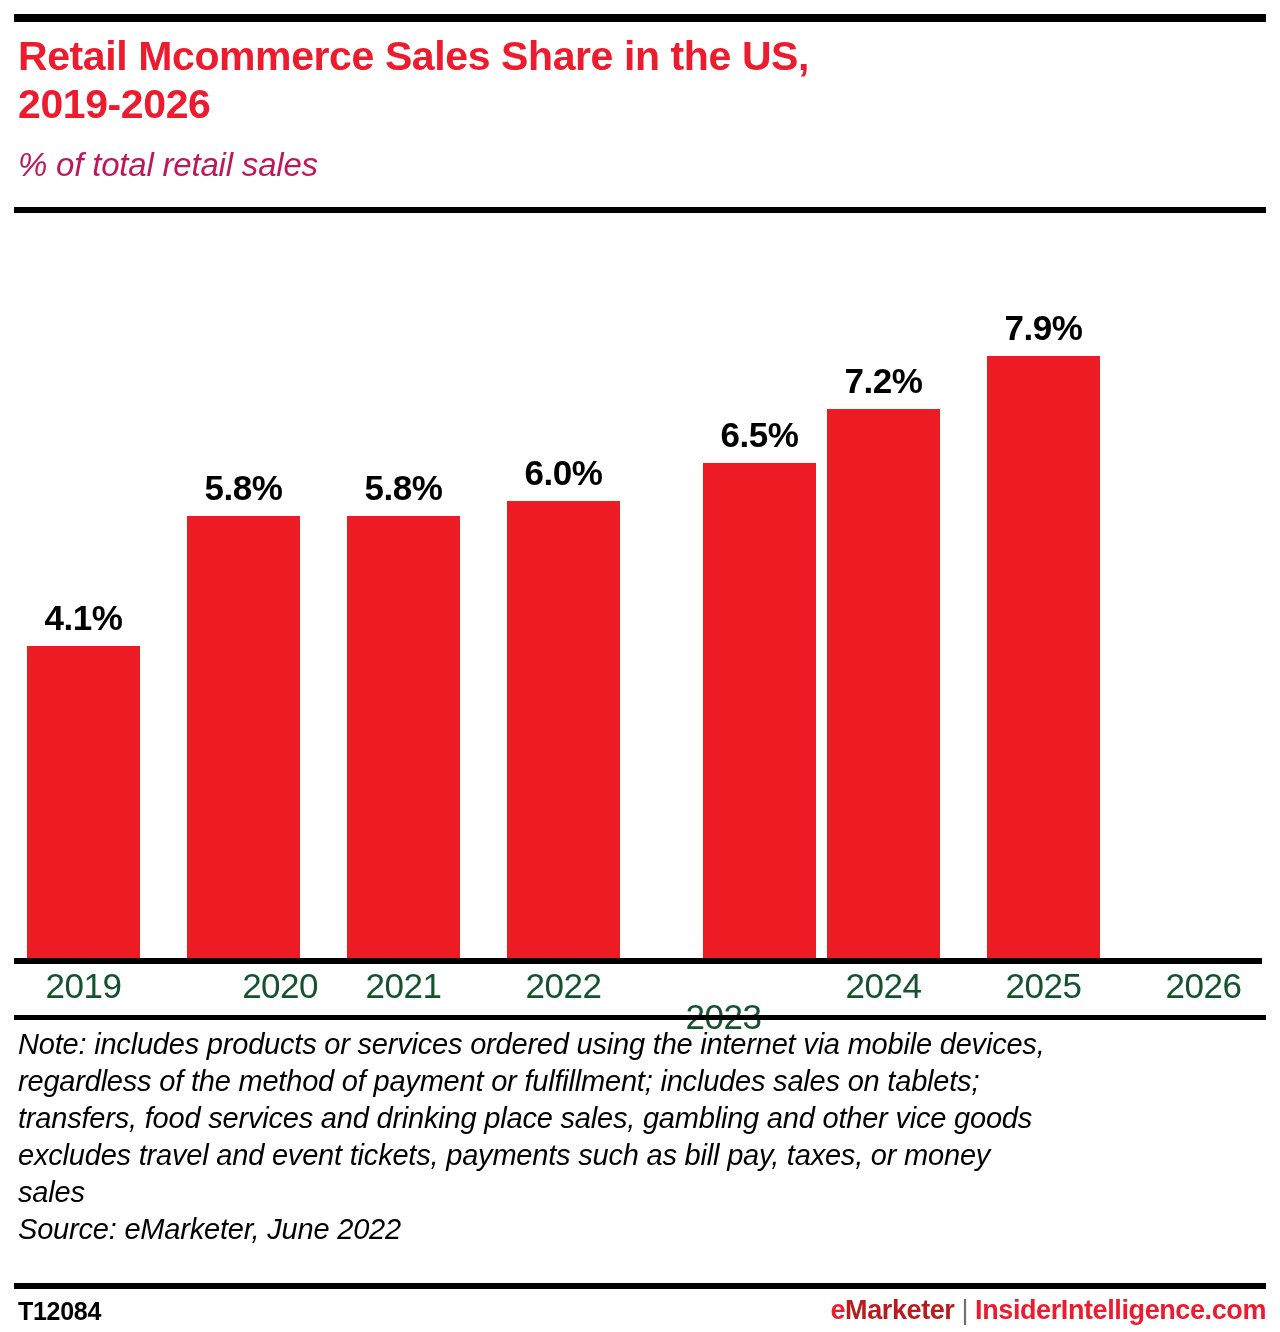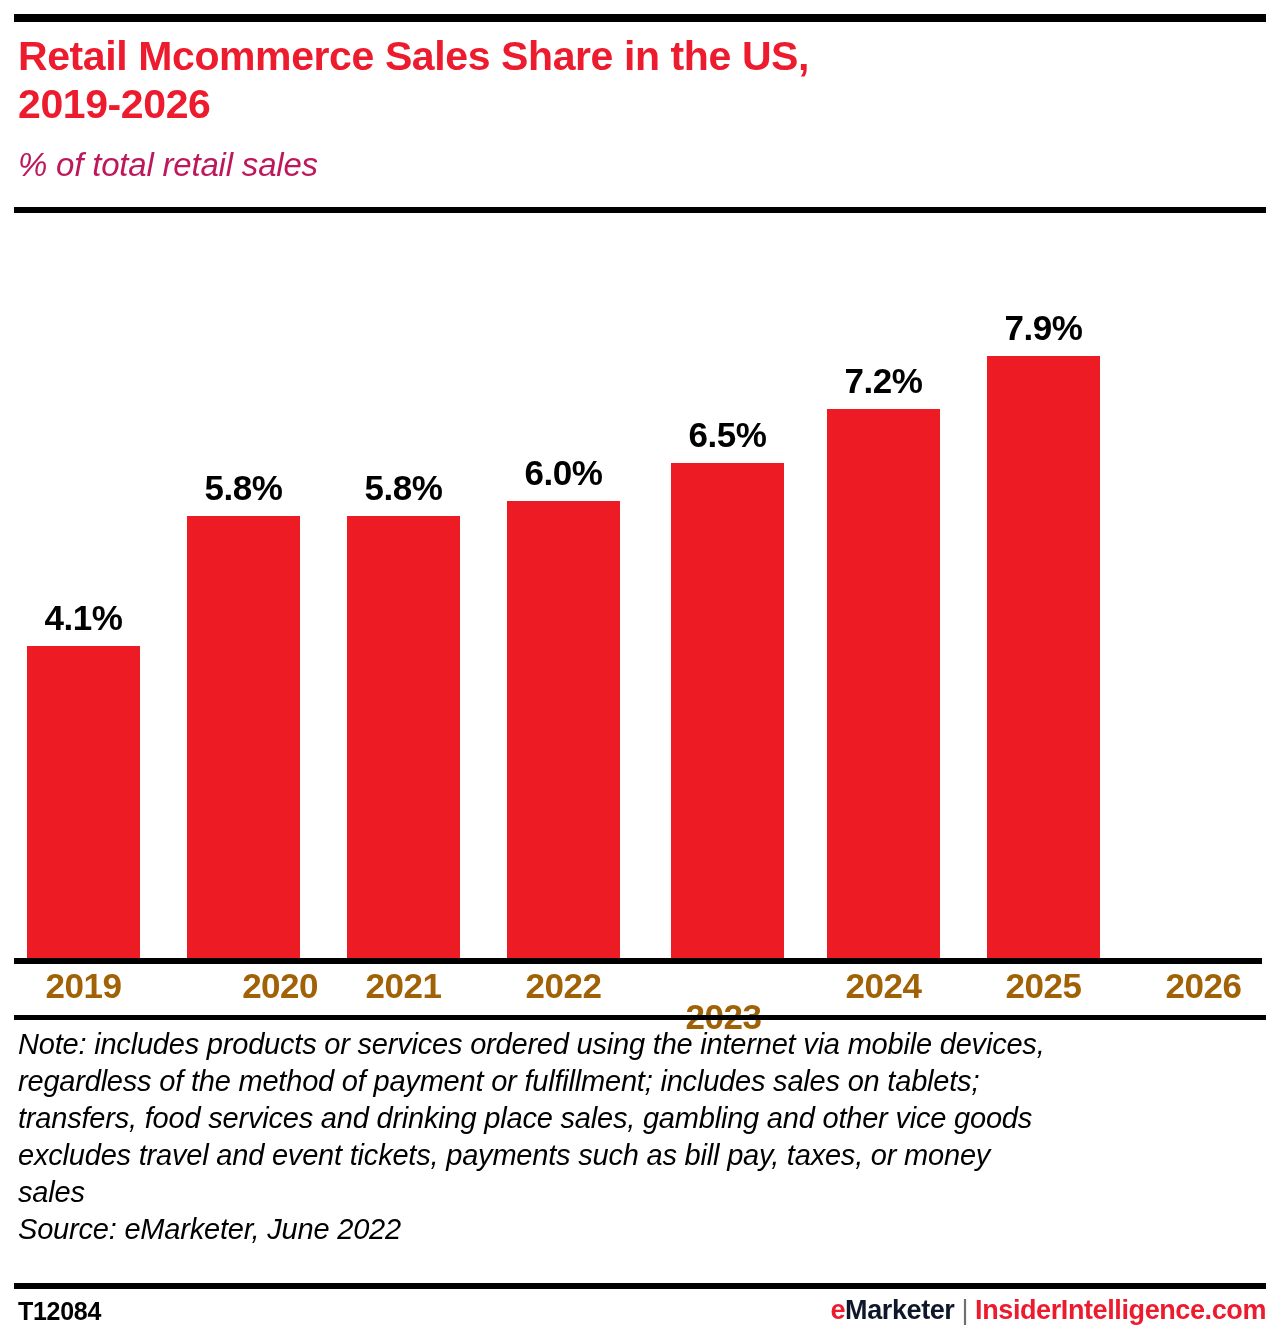--- a/index.html
+++ b/index.html
@@ -116,22 +116,22 @@
     width: 1252px;
     height: 46px;
   }
   .xlabel {
     position: absolute;
     top: 0;
     width: 149px;
     margin-left: -18px;
     text-align: center;
     font-size: 35px;
-    font-weight: bold;
-    color: #a16207;
+    font-weight: normal;
+    color: #14532d;
     letter-spacing: -0.5px;
   }
   .axis-rule {
     position: absolute;
     left: 14px;
     top: 1015px;
     width: 1252px;
     height: 5px;
     background: #000000;
   }
@@ -178,21 +178,21 @@
   .footer-brand {
     position: absolute;
     right: 0px;
     top: 0px;
     font-size: 27px;
     font-weight: bold;
     letter-spacing: -0.4px;
     white-space: nowrap;
   }
   .brand-e { color: #ED1B2E; }
-  .brand-marketer { color: #0f172a; }
+  .brand-marketer { color: #b91c1c; }
   .brand-divider {
     color: #6f6f6f;
     font-weight: normal;
     padding: 0 7px;
   }
   .brand-ii { color: #ED1B2E; }
 </style>
 </head>
 <body>
 
@@ -217,21 +217,21 @@
           <div class="bar-label" style="bottom: 450px;">5.8%</div>
         </div>
         <div class="bar-slot" style="left: 333px;">
           <div class="bar" style="height: 442px; background: rgb(236, 27, 36);"></div>
           <div class="bar-label" style="bottom: 450px;">5.8%</div>
         </div>
         <div class="bar-slot" style="left: 493px;">
           <div class="bar" style="height: 457.241px; background: rgb(236, 27, 36);"></div>
           <div class="bar-label" style="bottom: 465.241px;">6.0%</div>
         </div>
-        <div class="bar-slot" style="left: 657px; padding-left: 32px;">
+        <div class="bar-slot" style="left: 689px; padding-left: 32px;">
           <div class="bar" style="height: 495.345px; background: rgb(236, 27, 36);"></div>
           <div class="bar-label" style="bottom: 503.345px;">6.5%</div>
         </div>
         <div class="bar-slot" style="left: 813px;">
           <div class="bar" style="height: 548.69px; background: rgb(236, 27, 36);"></div>
           <div class="bar-label" style="bottom: 556.69px;">7.2%</div>
         </div>
         <div class="bar-slot" style="left: 973px;">
           <div class="bar" style="height: 602.034px; background: rgb(236, 27, 36);"></div>
           <div class="bar-label" style="bottom: 610.034px;">7.9%</div>

